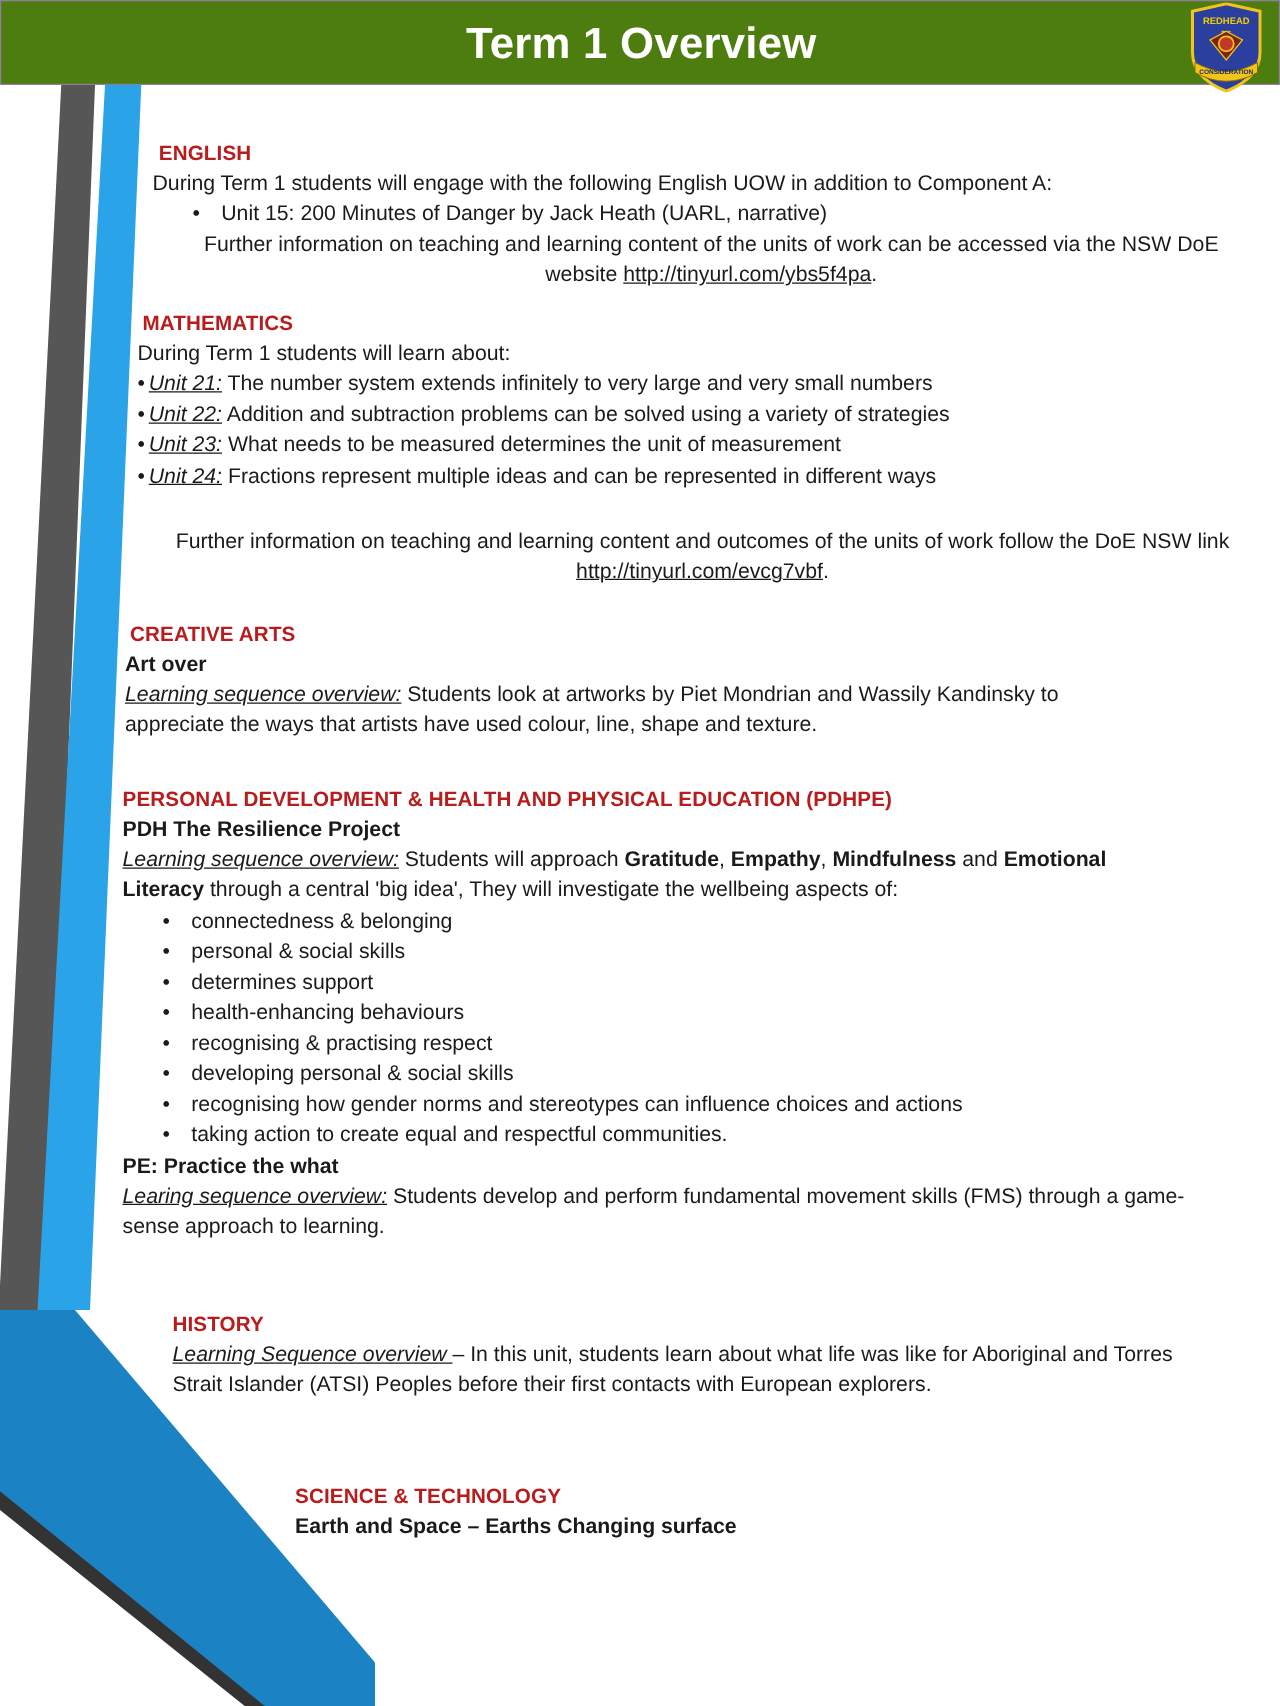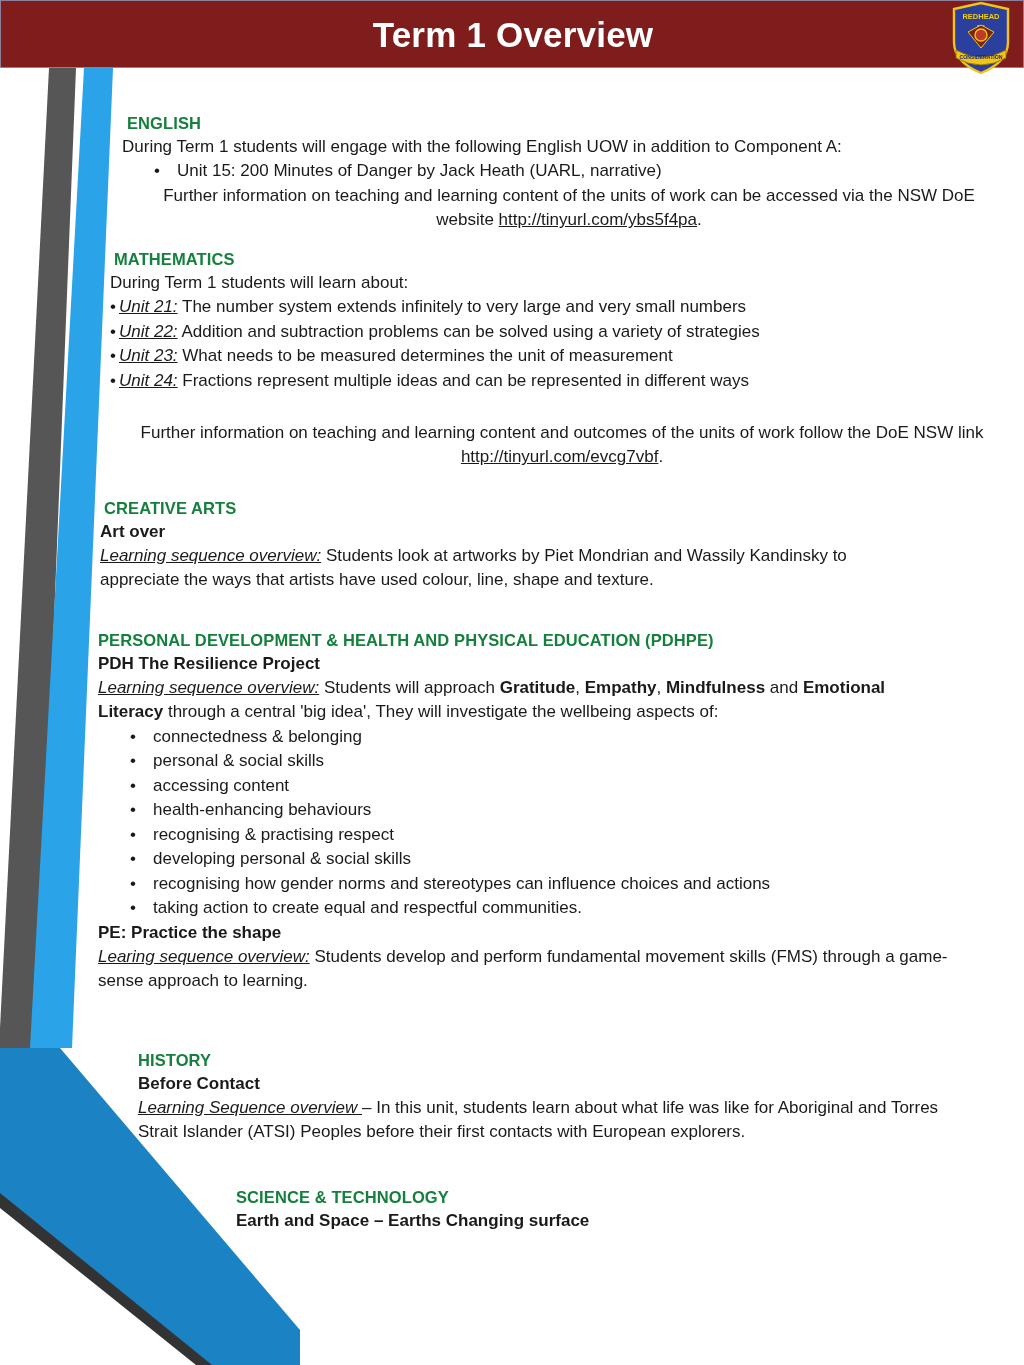--- a/index.html
+++ b/index.html
@@ -16,21 +16,21 @@
     color: #1a1a1a;
   }
 
   
   #header-bar {
     position: absolute;
     left: 0;
     top: 0;
     width: 1024px;
     height: 68px;
-    background: #7f1d1d;
+    background: #4d7c0f;
     border: 1px solid #8f7f9c;
     box-sizing: border-box;
     z-index: 5;
   }
   #header-title {
     position: absolute;
     left: 0;
     top: 0;
     width: 1024px;
     height: 68px;
@@ -65,21 +65,21 @@
   
   #content {
     position: absolute;
     left: 0;
     top: 68px;
     width: 1024px;
     z-index: 3;
   }
   .section { position: relative; }
   .sec-title {
-    color: #15803d;
+    color: #b91c1c;
     font-weight: bold;
     font-size: 16.5px;
     letter-spacing: 0.1px;
     margin: 0;
     line-height: 1.32;
   }
   .sub-title {
     font-weight: bold;
     font-size: 17px;
     margin: 0;
@@ -210,34 +210,33 @@
     <p class="body-line" style="width:830px;"><span class="lso">Learning sequence overview:</span><span> Students look at artworks by Piet Mondrian and Wassily Kandinsky to appreciate the ways that artists have used colour, line, shape and texture.</span></p>
   </div>
 
   <div class="section" id="sec-pdhpe">
     <p class="sec-title">PERSONAL DEVELOPMENT &amp; HEALTH AND PHYSICAL EDUCATION (PDHPE)</p>
     <p class="sub-title">PDH The Resilience Project</p>
     <p class="body-line" style="width:842px;"><span class="lso">Learning sequence overview:</span><span> Students will approach </span><b class="inl">Gratitude</b><span>, </span><b class="inl">Empathy</b><span>, </span><b class="inl">Mindfulness</b><span> and </span><b class="inl">Emotional Literacy</b><span> through a central 'big idea', They will investigate the wellbeing aspects of:</span></p>
     <ul class="bullets">
       <li> connectedness &amp; belonging</li>
       <li>personal &amp; social skills</li>
-      <li>accessing content</li>
+      <li>determines support</li>
       <li>health-enhancing behaviours</li>
       <li>recognising &amp; practising respect</li>
       <li>developing personal &amp; social skills</li>
       <li>recognising how gender norms and stereotypes can influence choices and actions</li>
       <li>taking action to create equal and respectful communities.</li>
     </ul>
-    <p class="sub-title">PE: Practice the shape</p>
+    <p class="sub-title">PE: Practice the what</p>
     <p class="body-line" style="width:880px;"><span class="lso">Learing sequence overview:</span><span> Students develop and perform fundamental movement skills (FMS) through a game-sense approach to learning.</span></p>
   </div>
 
   <div class="section" id="sec-history">
     <p class="sec-title">HISTORY</p>
-    <p class="sub-title">Before Contact</p>
     <p class="body-line" style="width:815px;"><span class="lso">Learning Sequence overview </span><span>– In this unit, students learn about what life was like for Aboriginal and Torres Strait Islander (ATSI) Peoples before their first contacts with European explorers.</span></p>
   </div>
 
   <div class="section" id="sec-science">
     <p class="sec-title">SCIENCE &amp; TECHNOLOGY</p>
     <p class="sub-title">Earth and Space – Earths Changing surface</p>
   </div>
 
 </div>
 

